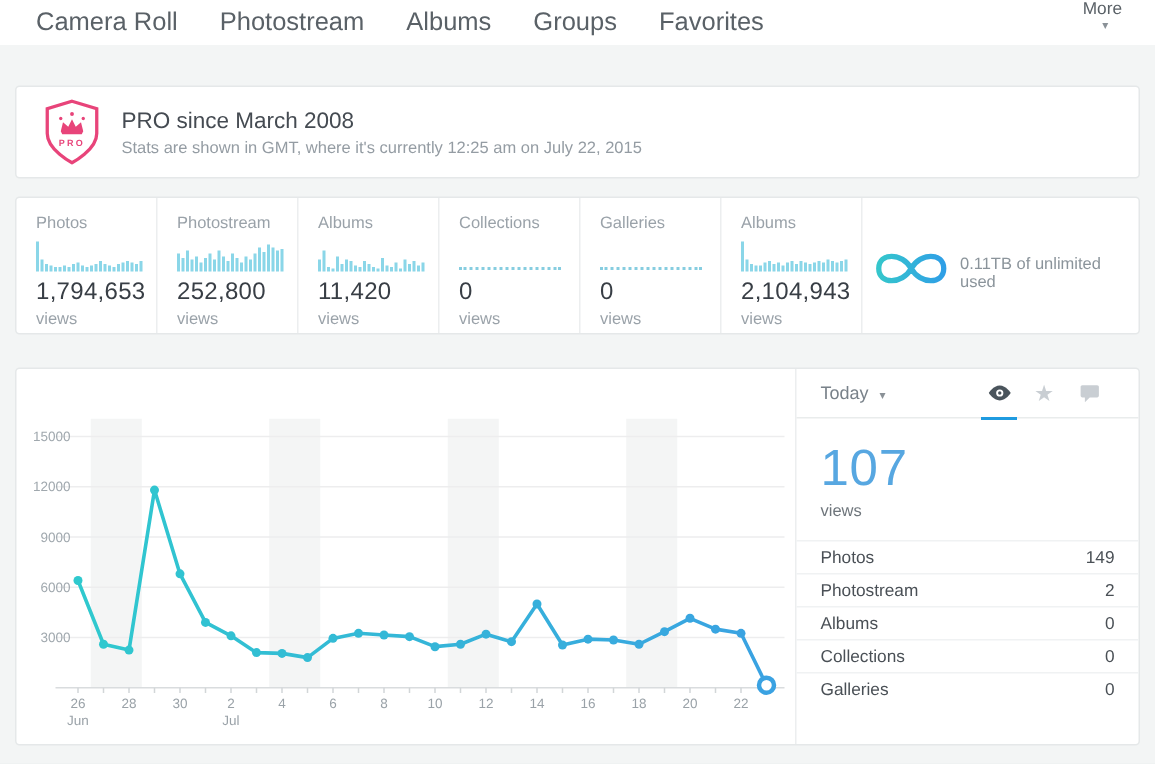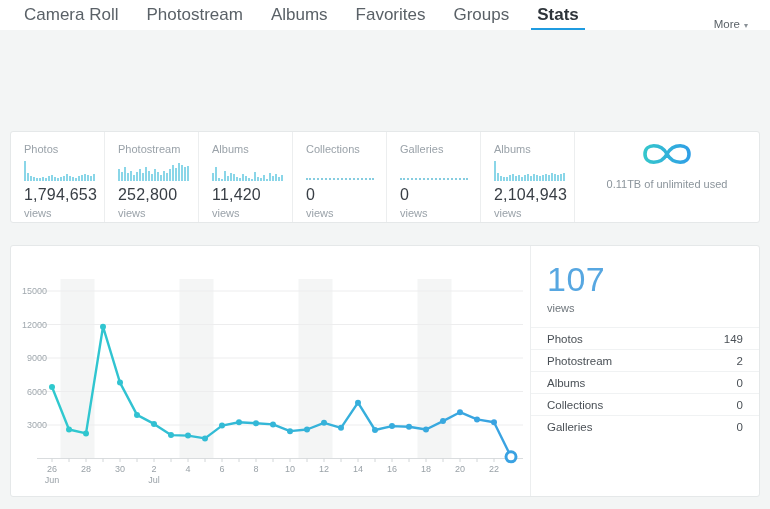--- a/index.html
+++ b/index.html
@@ -7,41 +7,41 @@
   .app { position:relative; width:770px; height:509px; background:#f3f5f5; overflow:hidden; }
 
   
   .nav { position:absolute; top:0; left:0; width:770px; height:30px; background:#fff; display:flex; align-items:stretch; }
   .nav-tabs { display:flex; padding-left:24px; }
   .nav-tab { display:flex; align-items:center; padding:0 14px; font-size:17px; color:#5a6167; cursor:pointer; position:relative; }
   .nav-tab:first-child { padding-left:0; }
   .nav-tab.active { color:#2e343a; font-weight:bold; }
   .nav-tab.active::after { content:""; position:absolute; left:8px; right:8px; bottom:0; height:2px; background:#1f9be0; }
   .nav-tab.active:first-child::after { left:-6px; }
-  .nav-more { margin-left:auto; display:flex; align-items:flex-end; padding-right:22px; font-size:11.5px; color:#5a6167; cursor:pointer; }
+  .nav-more { margin-left:auto; display:flex; align-items:center; padding-right:22px; font-size:11.5px; color:#5a6167; cursor:pointer;flex-direction:column; }
   .caret { font-size:8px; color:#8a9197; margin-left:4px; }
 
   .card { position:absolute; background:#fff; border:1px solid #e5e8e9; border-radius:3px; }
 
   
   .pro-card { left:10px; top:57px; width:750px; height:62px; display:flex; align-items:center; }
   .pro-badge { margin:0 14px 0 18px; flex:none; }
   .pro-title { font-size:15px; color:#454b52; margin-bottom:4px; }
   .pro-sub { font-size:11px; color:#949ca3; }
 
   
   .stats-card { left:10px; top:131px; width:750px; height:92px; display:flex; }
   .stat-cell { width:94px; flex:none; border-right:1px solid #eceeef; padding:11px 0 0 13px; }
   .stat-label { font-size:11px; color:#9aa2a9; margin-bottom:6px; }
   .spark { height:20px; width:71px; display:flex; align-items:flex-end; gap:1px; margin-bottom:5px; }
   .spark .bar { width:2px; background:#8ad6e8; flex:none; }
   .spark .flat { width:68px; border-bottom:2px dotted #86cde0; margin-bottom:1px; }
   .stat-value { font-size:16px; color:#383e45; font-weight:500; margin-bottom:3px; letter-spacing:.2px; }
   .stat-unit { font-size:11px; color:#9aa2a9; }
-  .storage-cell { flex:1; display:flex; flex-direction:column; align-items:center; justify-content:flex-start; padding-top:4px; }
+  .storage-cell { flex:1; display:flex; flex-direction:row; align-items:center; justify-content:flex-start; padding-top:4px; }
   .storage-label { font-size:11px; color:#8b949b; margin-top:6px; }
 
   
   .chart-card { left:10px; top:245px; width:750px; height:252px; }
   .chart-header { position:absolute; left:0; top:0; width:520px; height:33px; line-height:33px; padding-left:20px; font-size:13px; color:#79828a; border-bottom:1px solid #eef0f1; }
   #mainChart { position:absolute; left:0; top:33px; }
 
   .panel { position:absolute; right:0; top:0; width:229px; height:250px; border-left:1px solid #eceeef; }
   .panel-header { height:33px; border-bottom:1px solid #e9ecec; display:flex; align-items:center; padding:0 18px 0 16px; }
   .range-select { font-size:12px; color:#79828a; cursor:pointer; }
@@ -58,30 +58,43 @@
 </head>
 <body>
 
 <div class="app">
 
   <nav class="nav">
     <div class="nav-tabs">
       <div class="nav-tab">Camera Roll</div>
       <div class="nav-tab">Photostream</div>
       <div class="nav-tab">Albums</div>
+      <div class="nav-tab">Groups</div>
       <div class="nav-tab">Favorites</div>
-      <div class="nav-tab">Groups</div>
-      <div class="nav-tab active">Stats</div>
     </div>
     <div class="nav-more">
       <span>More</span>
       <span class="caret">▾</span>
     </div>
   </nav>
 
+  <section class="card pro-card">
+    <svg class="pro-badge" width="38" height="44" viewBox="0 0 38 44">
+      <path d="M19 1.5 L35.5 6.5 V23 C35.5 34 19 42.5 19 42.5 C19 42.5 2.5 34 2.5 23 V6.5 Z" fill="#fff" stroke="#e8447a" stroke-width="2.2"></path>
+      <circle cx="19" cy="10" r="1.3" fill="#e8447a"></circle>
+      <circle cx="11.5" cy="13" r="1.1" fill="#e8447a"></circle>
+      <circle cx="26.5" cy="13" r="1.1" fill="#e8447a"></circle>
+      <path d="M11.5 21.5 L13 15.5 L16.5 18.5 L19 13.5 L21.5 18.5 L25 15.5 L26.5 21.5 L25.5 23.5 H12.5 Z" fill="#e8447a"></path>
+      <text x="19" y="31.5" text-anchor="middle" font-size="6" font-weight="bold" letter-spacing="1.5" fill="#e8447a">PRO</text>
+    </svg>
+    <div>
+      <div class="pro-title">PRO since March 2008</div>
+      <div class="pro-sub">Stats are shown in GMT, where it's currently 12:25 am on July 22, 2015</div>
+    </div>
+  </section>
 
   <section class="card stats-card">
     <div class="stat-cell">
       <div class="stat-label">Photos</div>
       <div class="spark">
           <div class="bar" style="height: 20px; background: rgb(138, 214, 232);"></div>
           <div class="bar" style="height: 8px; background: rgb(138, 214, 232);"></div>
           <div class="bar" style="height: 5px; background: rgb(138, 214, 232);"></div>
           <div class="bar" style="height: 4px; background: rgb(138, 214, 232);"></div>
           <div class="bar" style="height: 3px; background: rgb(138, 214, 232);"></div>
@@ -323,20 +336,43 @@
         <circle cx="398" cy="147.675" r="3" fill="rgb(56,171,222)"></circle>
         <circle cx="415" cy="150.46666666666667" r="3" fill="rgb(56,169,222)"></circle>
         <circle cx="432" cy="142.09166666666667" r="3" fill="rgb(56,168,223)"></circle>
         <circle cx="449" cy="133.15833333333333" r="3" fill="rgb(57,166,224)"></circle>
         <circle cx="466" cy="140.41666666666666" r="3" fill="rgb(57,165,225)"></circle>
         <circle cx="483" cy="143.20833333333334" r="3" fill="rgb(58,163,225)"></circle>
         <circle cx="500" cy="177.81383333333332" r="5" fill="#fff" stroke="#3aa2e2" stroke-width="3"></circle>
       </svg>
 
     <aside class="panel">
+      <div class="panel-header">
+        <span class="range-select">
+          <span>Today</span>
+          <span class="caret">▾</span>
+        </span>
+        <div class="icon-tabs">
+          <div class="icon-tab active">
+            <svg width="17" height="12" viewBox="0 0 24 16">
+              <path d="M12 1 C6 1 1.7 8 1.7 8 C1.7 8 6 15 12 15 C18 15 22.3 8 22.3 8 C22.3 8 18 1 12 1 Z" fill="#4a545c"></path>
+              <circle cx="12" cy="8" r="3.4" fill="#fff"></circle>
+              <circle cx="12" cy="8" r="1.6" fill="#4a545c"></circle>
+            </svg>
+          </div>
+          <div class="icon-tab">
+            <span class="star-glyph">★</span>
+          </div>
+          <div class="icon-tab">
+            <svg width="13" height="13" viewBox="0 0 16 16">
+              <path d="M2 1 H14 C15 1 15.5 1.6 15.5 2.5 V9.5 C15.5 10.5 15 11 14 11 H8 L4 15 V11 H2 C1 11 .5 10.5 .5 9.5 V2.5 C.5 1.6 1 1 2 1 Z" fill="#c9ced3"></path>
+            </svg>
+          </div>
+        </div>
+      </div>
       <div class="summary">
         <div class="summary-value">107</div>
         <div class="summary-unit">views</div>
       </div>
       <div class="breakdown">
         <div class="b-row">
           <span>Photos</span>
           <span>149</span>
         </div>
         <div class="b-row">

